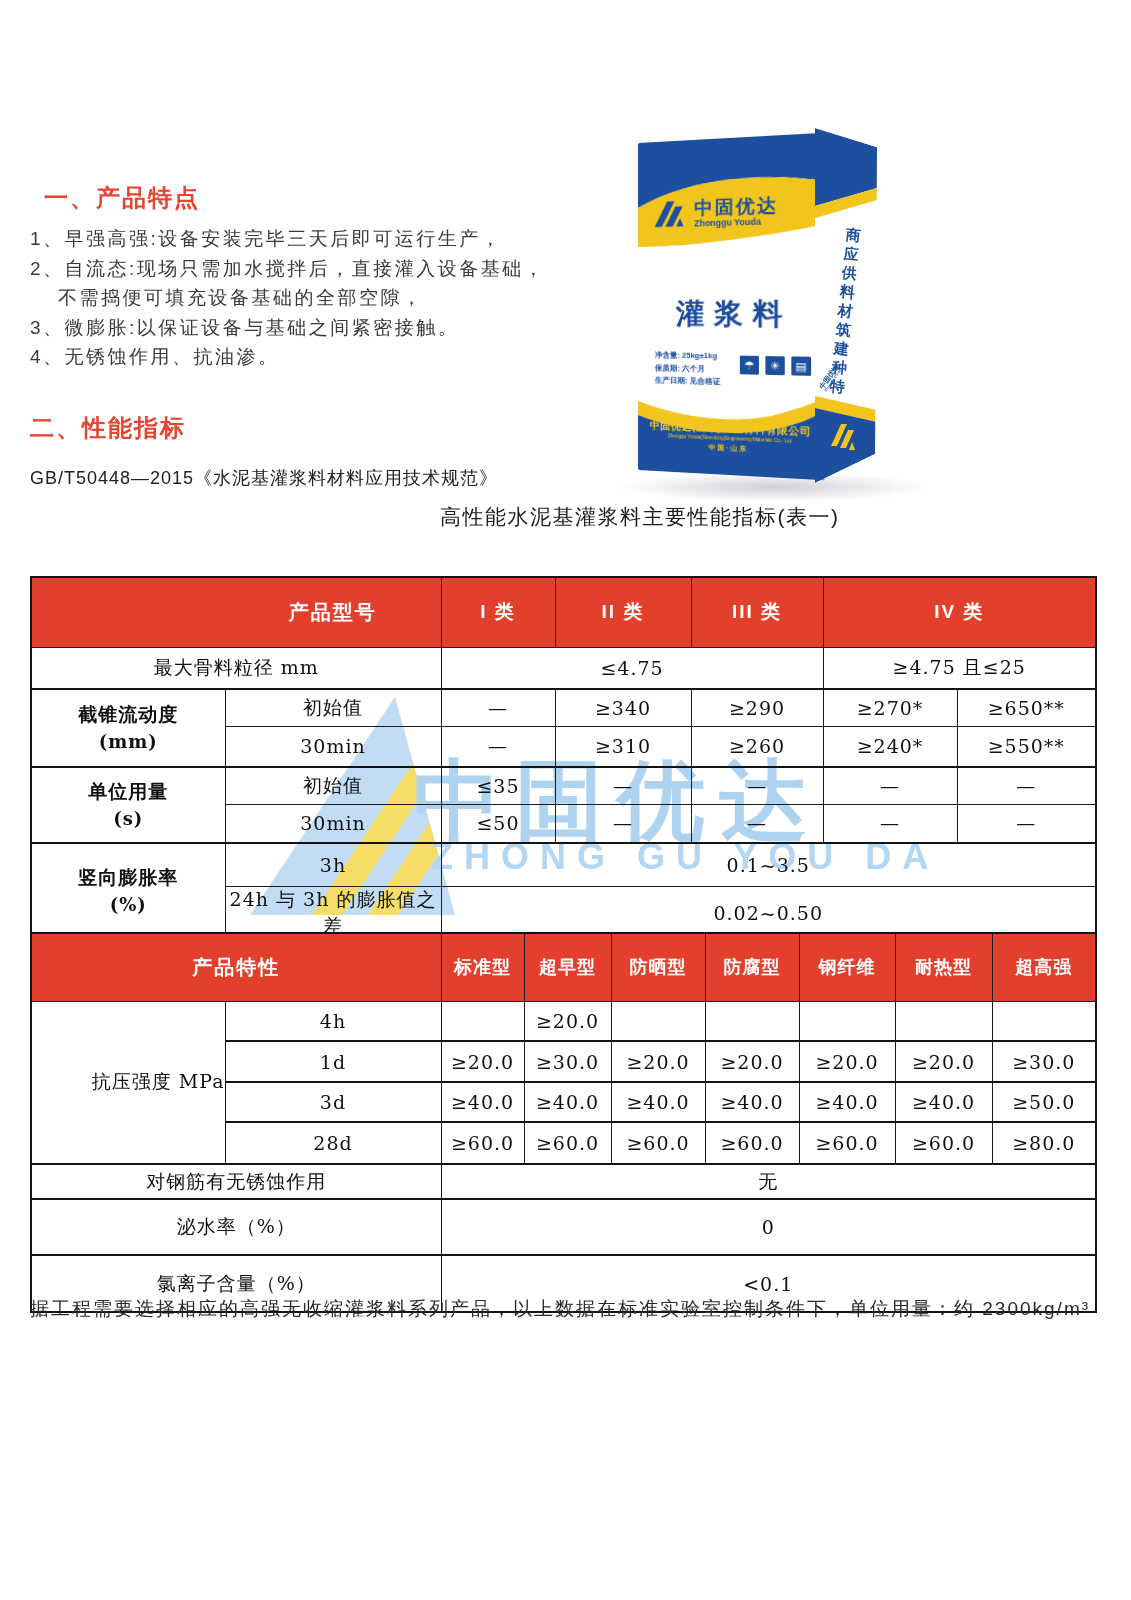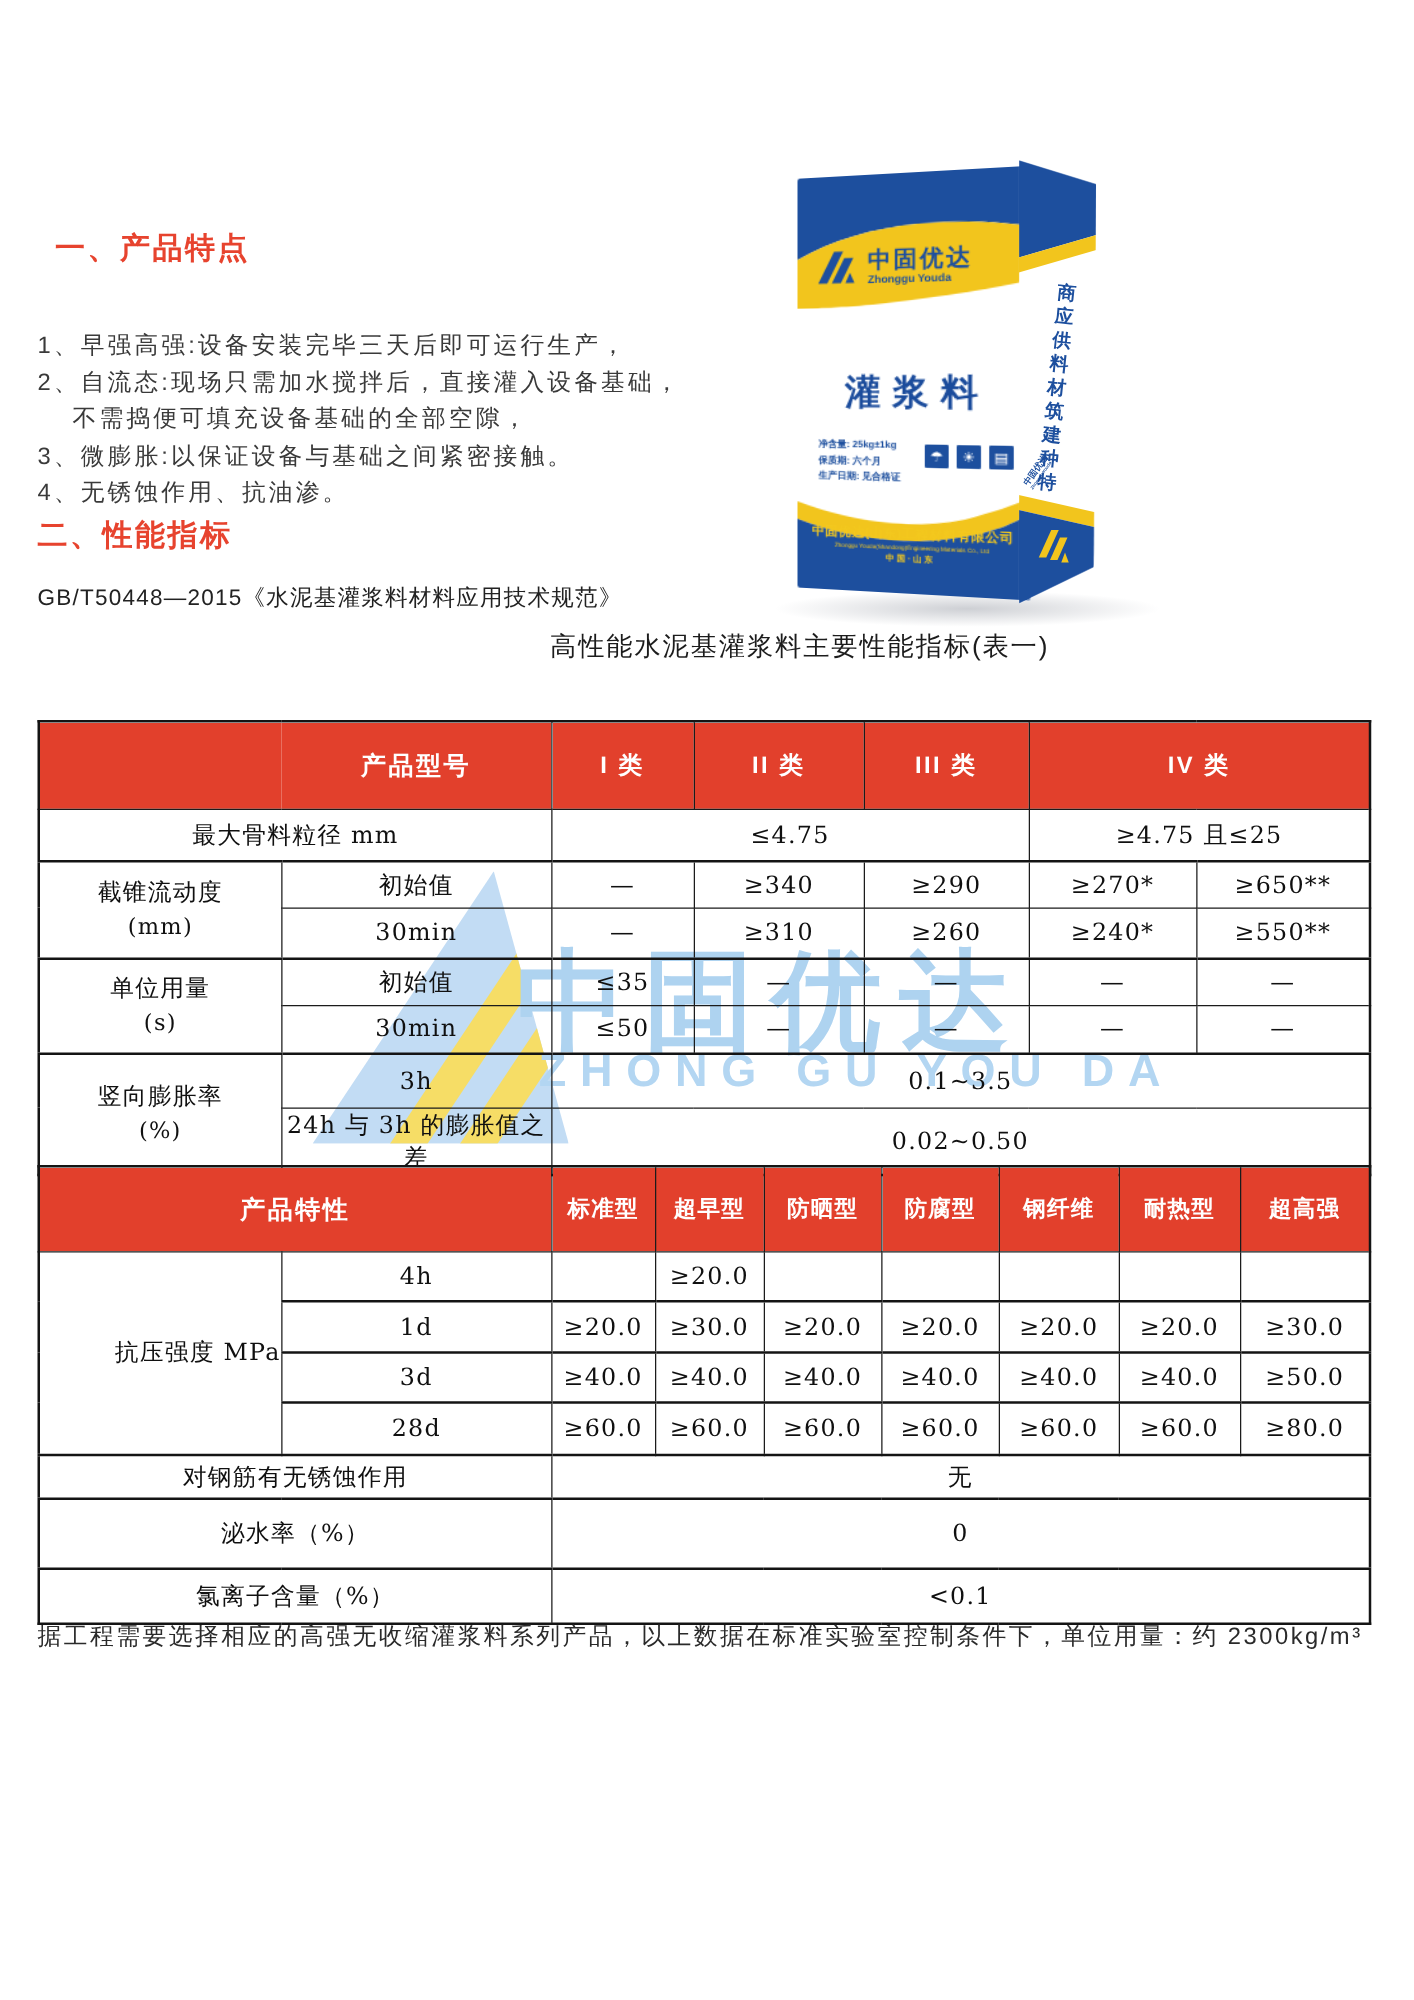--- a/index.html
+++ b/index.html
@@ -4,21 +4,21 @@
 <style>
   html,body{margin:0;padding:0;background:#ffffff;}
   .page{position:relative;width:1131px;height:1600px;background:#ffffff;overflow:hidden;
         font-family:"Liberation Sans",sans-serif;color:#2f2f2f;}
 
   
   .h-red{position:absolute;font-size:24px;font-weight:bold;color:#e7432e;letter-spacing:2px;}
   .h1{left:44px;top:182px;}
   .h2{left:30px;top:412px;font-family:Liberation Serif, serif;}
   .features{position:absolute;left:30px;top:224px;font-size:19px;line-height:29.5px;
-            color:#3a3a3a;letter-spacing:2.5px;margin-top:38px;}
+            color:#3a3a3a;letter-spacing:2.5px;}
   .features .cont{padding-left:28px;}
   .gbref{position:absolute;left:30px;top:466px;font-size:18px;letter-spacing:1px;color:#222;}
   .tbl-title{position:absolute;left:440px;top:503px;font-size:21px;letter-spacing:1.5px;color:#1c1c1c;}
   .footnote{position:absolute;left:30px;top:1296px;font-size:19px;letter-spacing:2px;color:#2a2a2a;}
 
   
   .watermark{position:absolute;left:235px;top:690px;width:640px;height:235px;pointer-events:none;}
   .wm-logo{position:absolute;left:15px;top:7px;}
   .wm-cn{position:absolute;left:178px;top:52px;font-size:88px;font-weight:bold;
          color:#aed3f0;letter-spacing:14px;white-space:nowrap;}
@@ -34,21 +34,21 @@
         padding:0;overflow:hidden;font-family:"DejaVu Serif","Liberation Serif",serif;
         font-size:19px;color:#101010;font-weight:normal;letter-spacing:1px;}
   .spec tr.t2 > td, .spec tr.t2 > th{border-top:2px solid #141414;}
   .spec .hdr th{background:#e2402c;color:#ffffff;border-color:#1b1b1b;
         font-family:"Liberation Sans",sans-serif;font-weight:bold;font-size:20px;letter-spacing:2px;}
   .spec .hdr th.cls{font-size:19px;}
   .spec .hdr th.typ{font-size:18px;letter-spacing:1px;}
   .hide-r{border-right-style:hidden !important;}
   .hide-l{border-left-style:hidden !important;}
   .grp .u{font-size:18px;}
-  .grp div{line-height:27px;}
+  .grp div{line-height:27px;font-weight:bold;}
   td.left-flush{text-align:right;padding-left:2px;}
 
   
   .pkg{position:absolute;left:596px;top:96px;width:340px;height:430px;}
   .pkg-shadow{position:absolute;left:18px;top:376px;width:320px;height:30px;
       background:radial-gradient(ellipse at center,rgba(125,130,142,0.38) 0%,rgba(125,130,142,0) 68%);}
   .pkg-front{position:absolute;left:42px;top:47px;width:178px;height:327px;background:#ffffff;
       overflow:hidden;transform:perspective(520px) rotateY(-10deg);transform-origin:left center;
       border-radius:2px;}
   .pkg-front svg.waves{position:absolute;left:0;top:0;width:100%;height:100%;}
@@ -324,21 +324,21 @@
       <td>≥80.0</td>
     </tr>
     <tr class="t2" style="height:35px">
       <td colspan="2">对钢筋有无锈蚀作用</td>
       <td colspan="7">无</td>
     </tr>
     <tr class="t2" style="height:56px">
       <td colspan="2">泌水率（%）</td>
       <td colspan="7">0</td>
     </tr>
-    <tr class="t2" style="height:44px">
+    <tr class="t2" style="height:57px">
       <td colspan="2">氯离子含量（%）</td>
       <td colspan="7">&lt;0.1</td>
     </tr>
   </tbody>
     </table>
 
   <div class="footnote">据工程需要选择相应的高强无收缩灌浆料系列产品，以上数据在标准实验室控制条件下，单位用量：约 2300kg/m³</div>
 
 </div>
 

